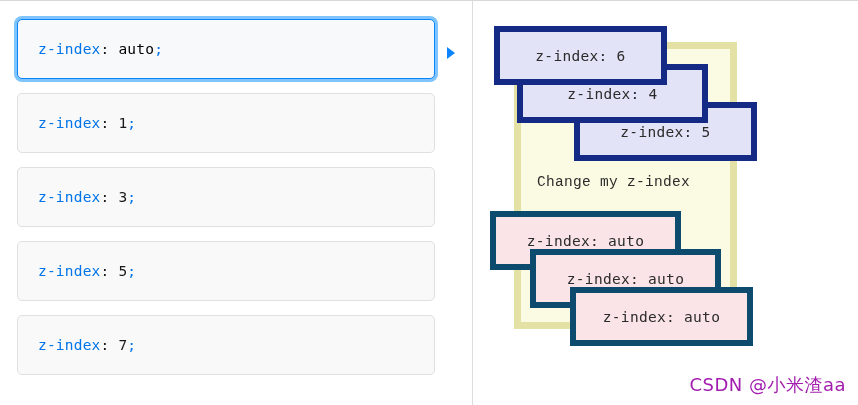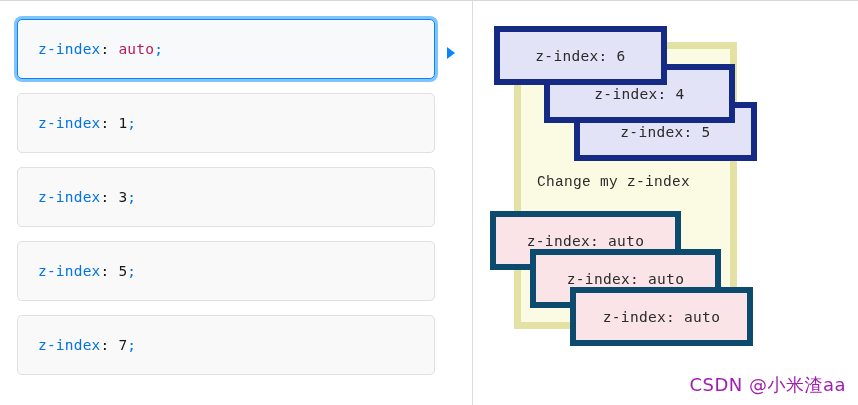--- a/index.html
+++ b/index.html
@@ -62,21 +62,21 @@
 
   .decl-item.selected {
     background: #f8f9fa;
     border: 1px solid #0a84ff;
     box-shadow: 0 0 0 3px #7fc4fd;
     border-radius: 5px;
   }
 
   .prop-name { color: #0074e8; }
   .colon     { color: #18191a; }
-  .val-kw    { color: #be185d; }
+  .val-kw    { color: #000000; }
   .val-num   { color: #18191a; }
   .semi      { color: #0074e8; }
 
   .sel-arrow {
     position: absolute;
     left: 447px;
     top: 46px;
     width: 0; height: 0;
     border-top: 6px solid transparent;
     border-bottom: 6px solid transparent;
@@ -131,21 +131,21 @@
     background: #e2e3f7;
     border: 6px solid #152a84;
   }
   .zbox.pink {
     background: #fae4e7;
     border: 6px solid #0c4a6e;
   }
 
   
   .blue-6 { left: 21px;  top: 25px;  width: 173px; height: 59px; z-index: 60; }
-  .blue-4 { left: 71px;  top: 63px;  width: 191px; height: 59px; z-index: 40; }
+  .blue-4 { left: 44px;  top: 63px;  width: 191px; height: 59px; z-index: 40; }
   .blue-2 { left: 101px; top: 101px; width: 183px; height: 59px; z-index: 20; }
 
   .pink-1 { left: 17px;  top: 210px; width: 191px; height: 59px; z-index: 11; }
   .pink-2 { left: 57px;  top: 248px; width: 191px; height: 59px; z-index: 12; }
   .pink-3 { left: 97px;  top: 286px; width: 183px; height: 59px; z-index: 13; }
 
   
   .watermark {
     position: absolute;
     right: 12px;

